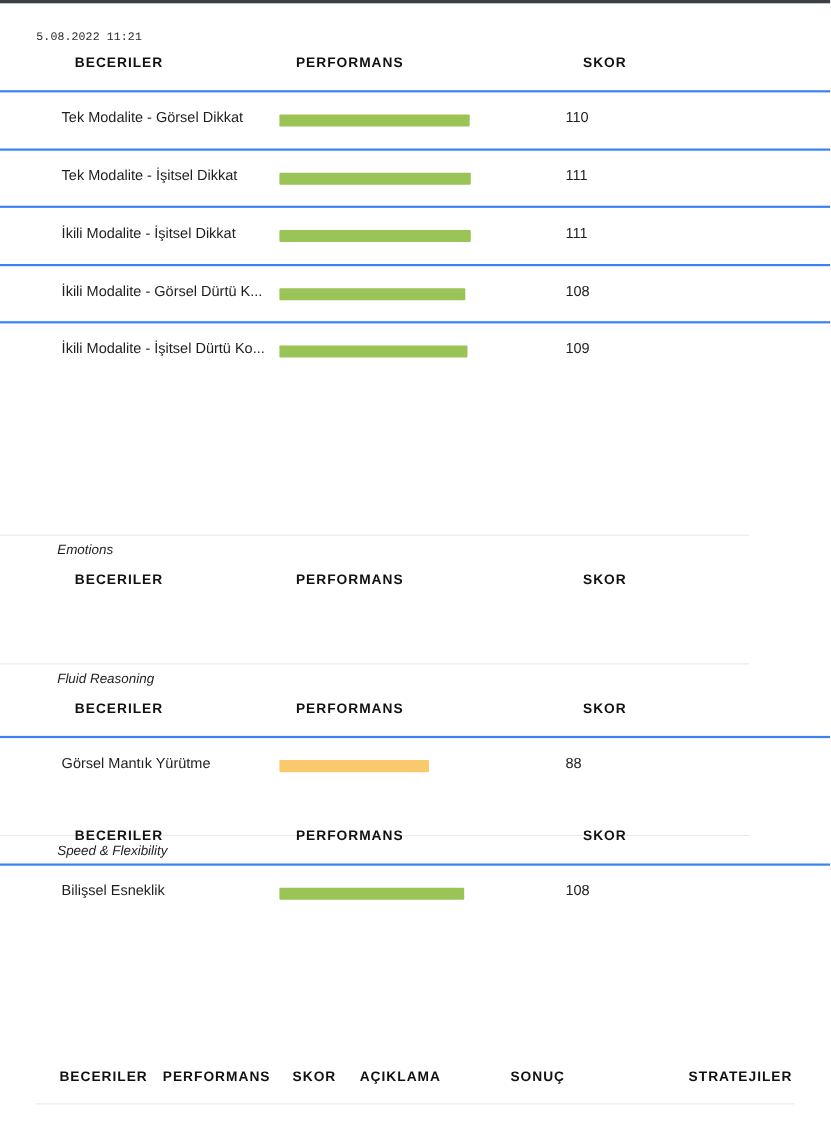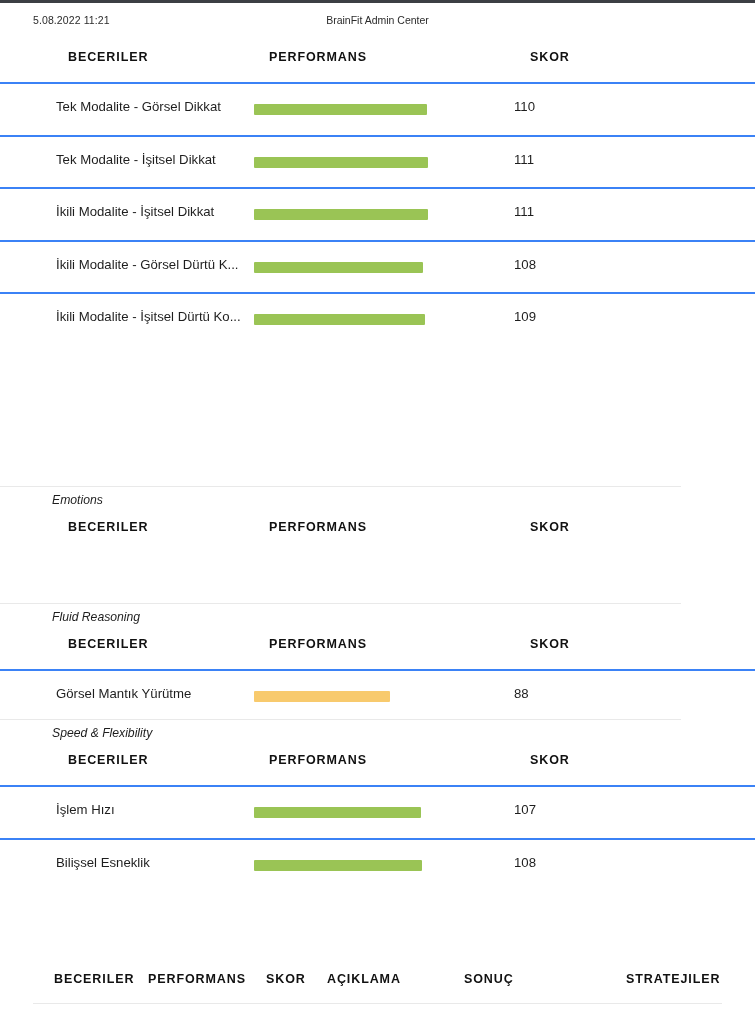--- a/index.html
+++ b/index.html
@@ -18,24 +18,25 @@
   }
   .top-rule {
     position: absolute;
     top: 0; left: 0;
     width: 755px;
     height: 3px;
     background: #3c3f44;
   }
   .page-head {
     position: absolute;
-    top: 14px;
+    top: 28px;
     left: 0;
     width: 755px;
     height: 16px;
+    font-family: Liberation Mono, monospace;
   }
   .page-head .ph-date {
     position: absolute;
     left: 33px;
     top: 0;
     font-size: 10.5px;
     color: #2b2b2b;
     letter-spacing: 0.1px;
   }
   .page-head .ph-title {
@@ -158,21 +159,20 @@
 </style>
 </head>
 <body>
 
 <div class="page">
 
   <div class="top-rule"></div>
 
   <div class="page-head">
     <div class="ph-date">5.08.2022 11:21</div>
-    <div class="ph-title">BrainFit Admin Center</div>
   </div>
 
   <div class="content" id="content-root">
       <div class="tbl" style="top: 42px;">
         <div class="col-head">
           <div class="ch c1">BECERILER</div>
           <div class="ch c2">PERFORMANS</div>
           <div class="ch c3">SKOR</div>
         </div>
         <div class="row">
@@ -231,35 +231,28 @@
           <div class="ch c3">SKOR</div>
         </div>
         <div class="row">
           <div class="skill">Görsel Mantık Yürütme</div>
           <div class="barwrap">
             <div class="bar" style="width: 136px; background: rgb(248, 202, 109);"></div>
           </div>
           <div class="score">88</div>
         </div>
       </div>
-      <div class="section-label" style="top: 719px;">
+      <div class="section-label" style="top: 759px;">
         <span>Speed &amp; Flexibility</span>
       </div>
       <div class="tbl" style="top: 745px;">
         <div class="col-head">
           <div class="ch c1">BECERILER</div>
           <div class="ch c2">PERFORMANS</div>
           <div class="ch c3">SKOR</div>
-        </div>
-        <div class="row">
-          <div class="skill">İşlem Hızı</div>
-          <div class="barwrap">
-            <div class="bar" style="width: 167px; background: rgb(154, 196, 85);"></div>
-          </div>
-          <div class="score">107</div>
         </div>
         <div class="row">
           <div class="skill">Bilişsel Esneklik</div>
           <div class="barwrap">
             <div class="bar" style="width: 168px; background: rgb(154, 196, 85);"></div>
           </div>
           <div class="score">108</div>
         </div>
       </div>
     </div>

